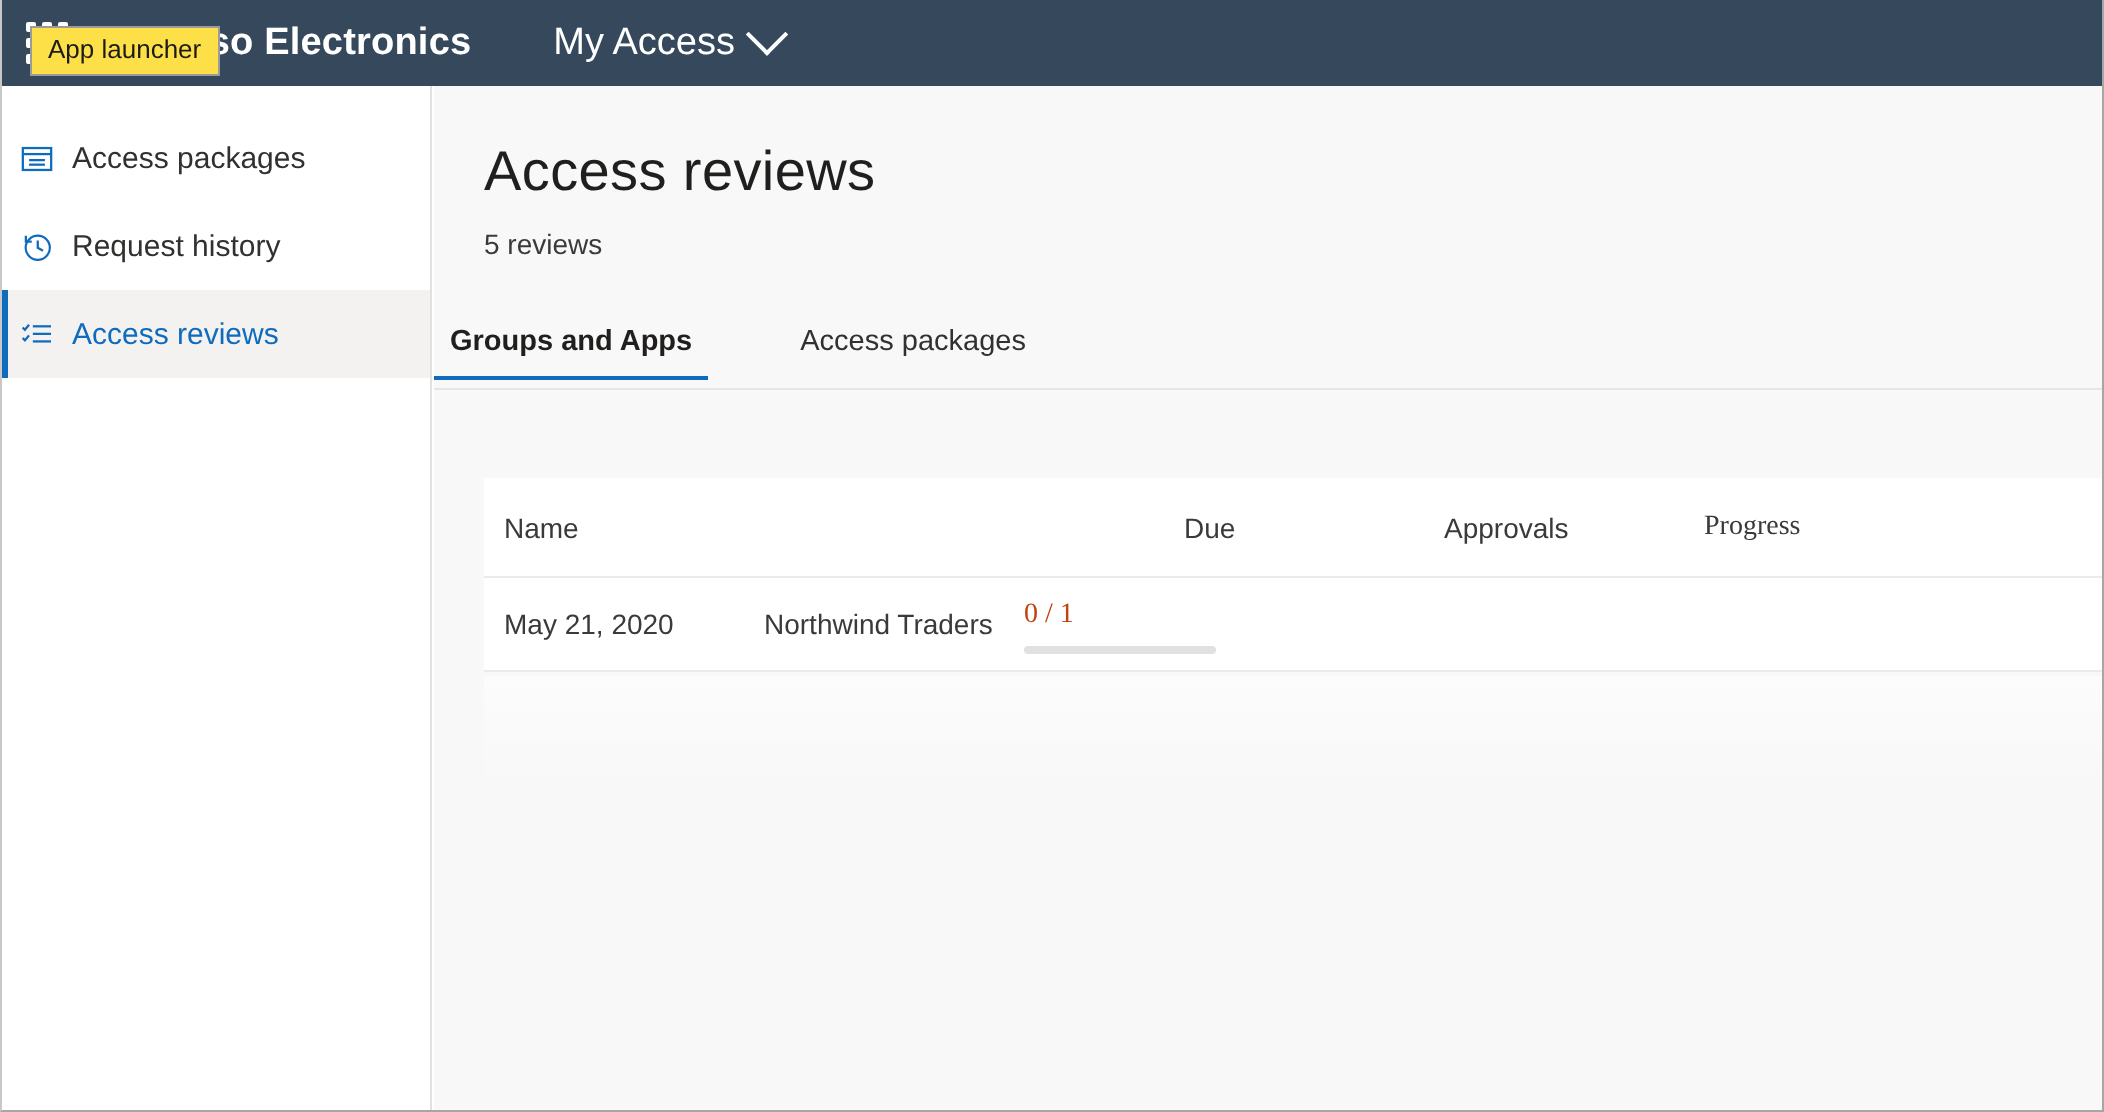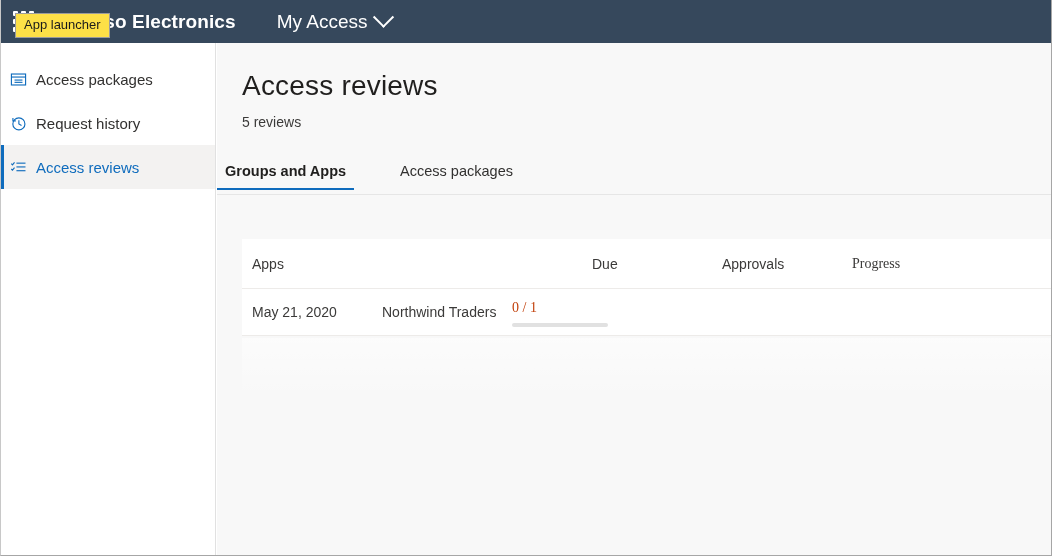--- a/index.html
+++ b/index.html
@@ -344,21 +344,21 @@
     <div class="page-sub">5 reviews</div>
 
     <div class="tabs">
       <div class="tab active">Groups and Apps</div>
       <div class="tab">Access packages</div>
     </div>
 
     <div class="table-card">
 
       <div class="t-row t-head">
-        <div class="c-name">Apps</div>
+        <div class="c-name">Name</div>
         <div class="c-due">Due</div>
         <div class="c-resource">Approvals</div>
         <div class="c-progress">Progress</div>
       </div>
 
       <div class="t-row t-body">
         <div class="c-due">May 21, 2020</div>
         <div class="c-resource">Northwind Traders</div>
         <div class="c-progress">
           <div class="progress-wrap">

